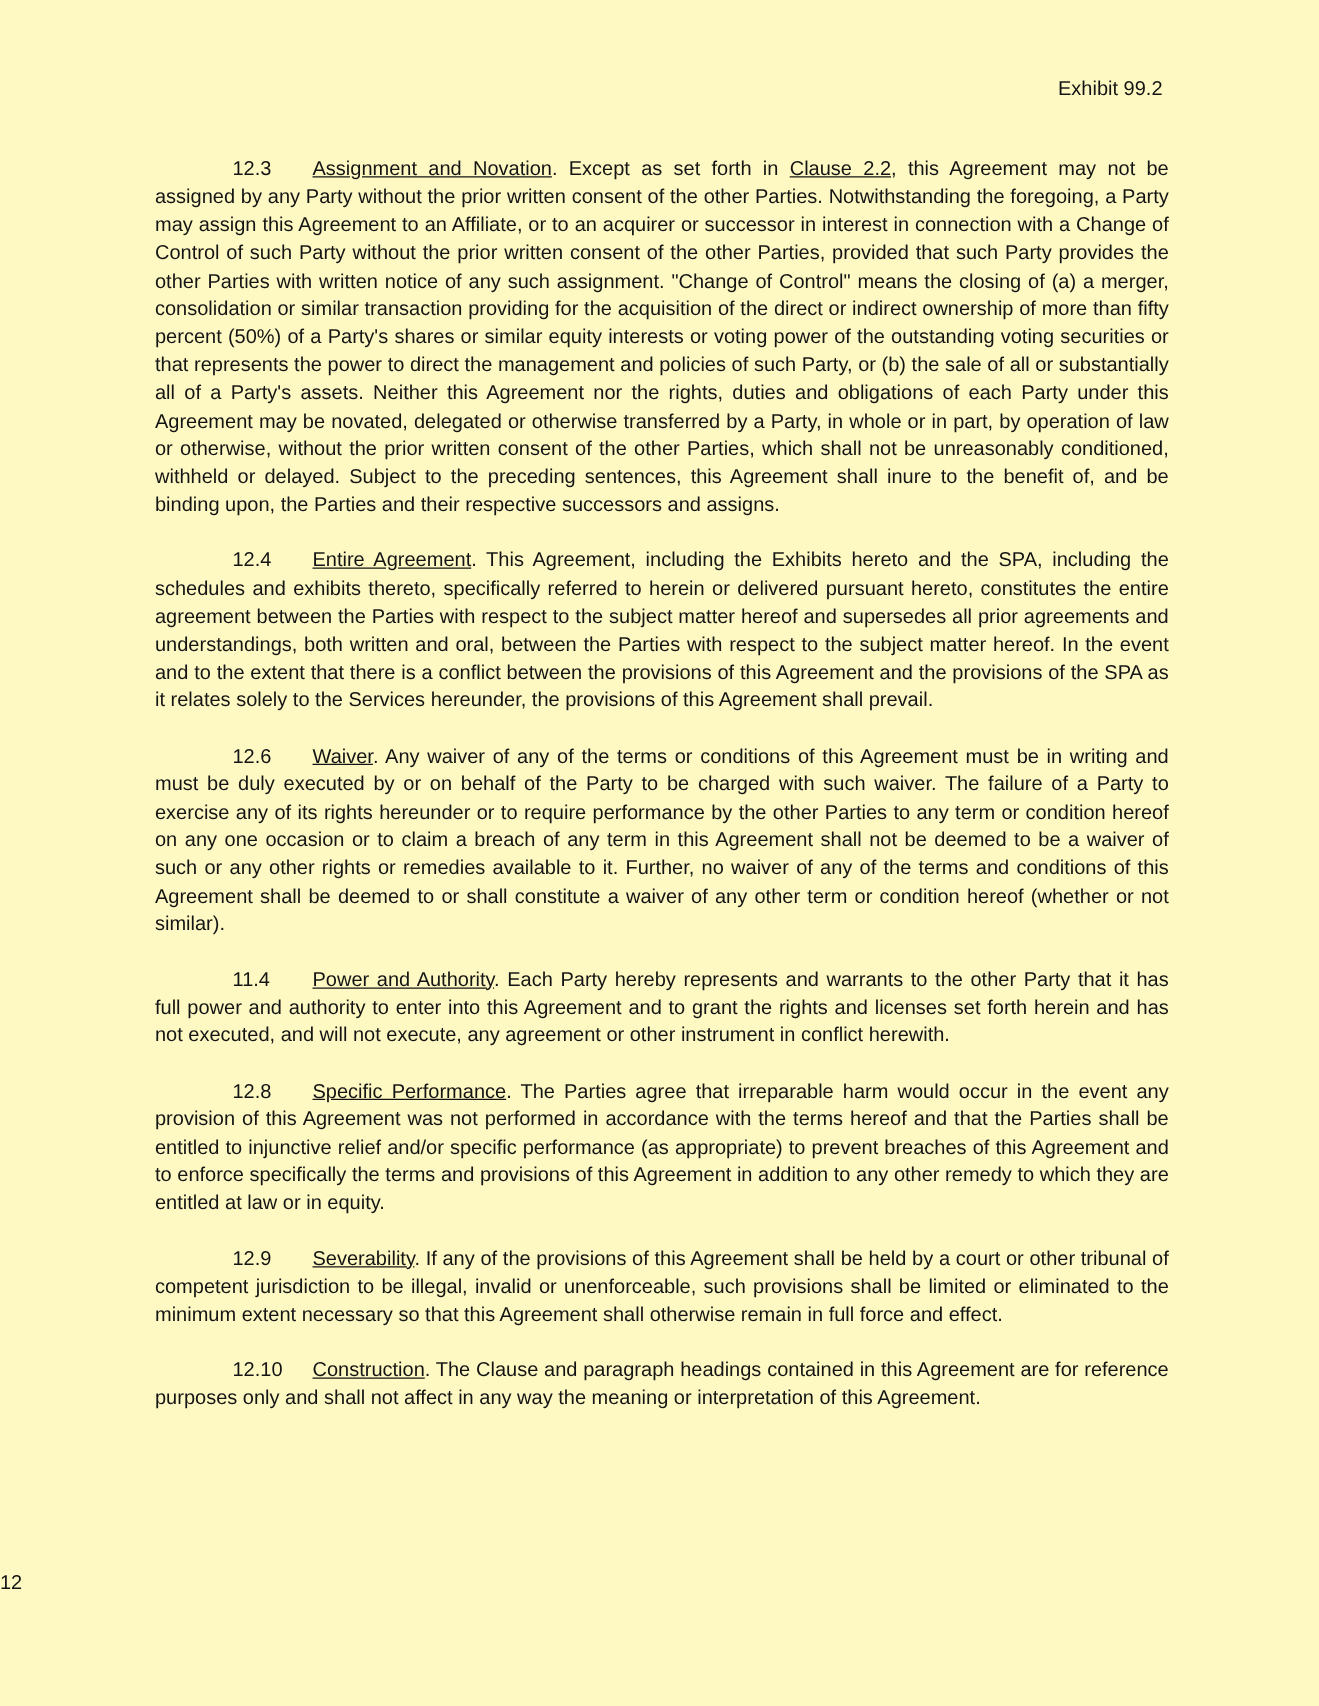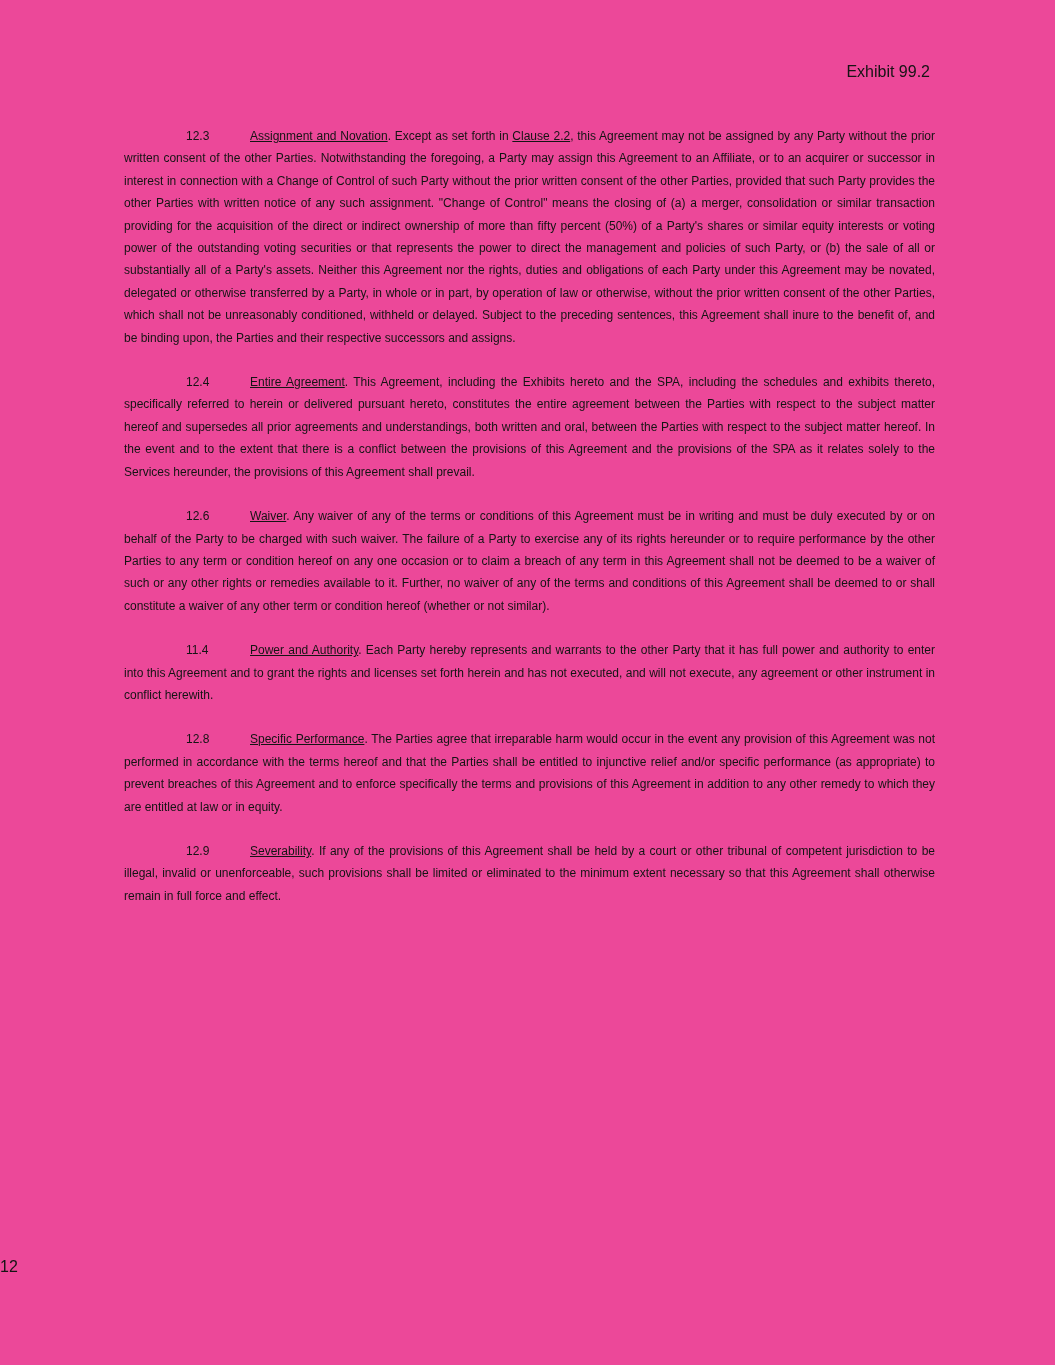--- a/index.html
+++ b/index.html
@@ -1,40 +1,40 @@
 <!DOCTYPE html>
 <html><head>
 <meta charset="utf-8">
 <style>
   html, body { margin: 0; padding: 0; background: #ffffff; }
   .page {
     position: relative;
     width: 1055px;
     height: 1365px;
-    background: #ec4899;
+    background: #fef9c3;
     font-family: "Liberation Sans", sans-serif;
     color: #141414;
     overflow: hidden;
   }
   .doc-header {
     position: absolute;
     top: 61px;
     right: 125px;
     font-size: 16px;
     line-height: 21px;
   }
   .content {
     position: absolute;
     top: 125px;
     left: 124px;
     width: 811px;
   }
   .para {
     margin: 0 0 22px 0;
-    font-size: 12px;
+    font-size: 16px;
     line-height: 22.4px;
     text-align: justify;
     text-indent: 62px;
   }
   .sec-num {
     display: inline-block;
     min-width: 64px;
     text-indent: 0;
   }
   .u { text-decoration: underline; }
@@ -62,20 +62,21 @@
 
 
     <p class="para"><span class="sec-num">12.6</span><span class="u">Waiver</span><span>. Any waiver of any of the terms or conditions of this Agreement must be in writing and must be duly executed by or on behalf of the Party to be charged with such waiver. The failure of a Party to exercise any of its rights hereunder or to require performance by the other Parties to any term or condition hereof on any one occasion or to claim a breach of any term in this Agreement shall not be deemed to be a waiver of such or any other rights or remedies available to it. Further, no waiver of any of the terms and conditions of this Agreement shall be deemed to or shall constitute a waiver of any other term or condition hereof (whether or not similar).</span></p>
 
     <p class="para"><span class="sec-num">11.4</span><span class="u">Power and Authority</span><span>. Each Party hereby represents and warrants to the other Party that it has full power and authority to enter into this Agreement and to grant the rights and licenses set forth herein and has not executed, and will not execute, any agreement or other instrument in conflict herewith.</span></p>
 
     <p class="para"><span class="sec-num">12.8</span><span class="u">Specific Performance</span><span>. The Parties agree that irreparable harm would occur in the event any provision of this Agreement was not performed in accordance with the terms hereof and that the Parties shall be entitled to injunctive relief and/or specific performance (as appropriate) to prevent breaches of this Agreement and to enforce specifically the terms and provisions of this Agreement in addition to any other remedy to which they are entitled at law or in equity.</span></p>
 
     <p class="para"><span class="sec-num">12.9</span><span class="u">Severability</span><span>. If any of the provisions of this Agreement shall be held by a court or other tribunal of competent jurisdiction to be illegal, invalid or unenforceable, such provisions shall be limited or eliminated to the minimum extent necessary so that this Agreement shall otherwise remain in full force and effect.</span></p>
 
+    <p class="para"><span class="sec-num">12.10</span><span class="u">Construction</span><span>. The Clause and paragraph headings contained in this Agreement are for reference purposes only and shall not affect in any way the meaning or interpretation of this Agreement.</span></p>
 
     <p class="para"><span class="sec-num"></span><span class="u"></span><span></span></p>
 
   </div>
 
   <div class="page-number">12</div>
 
 </div>
 
 </body></html>

